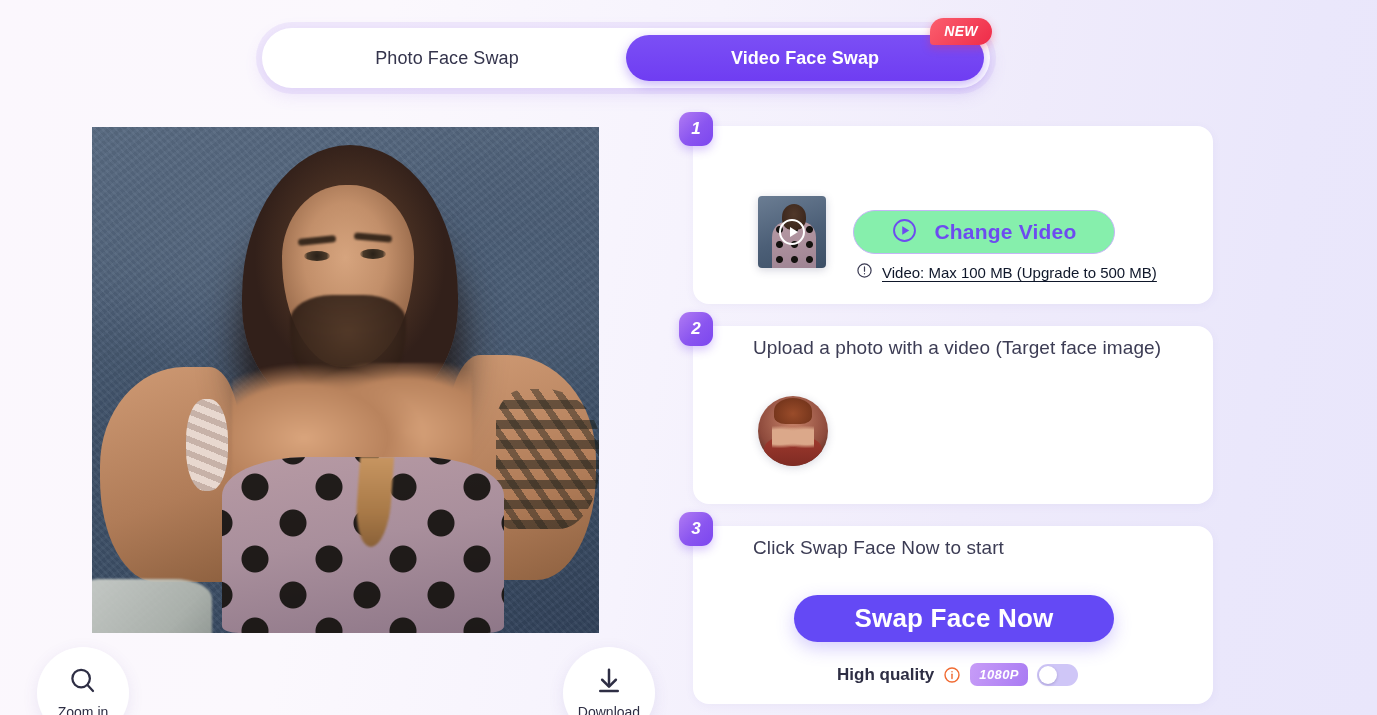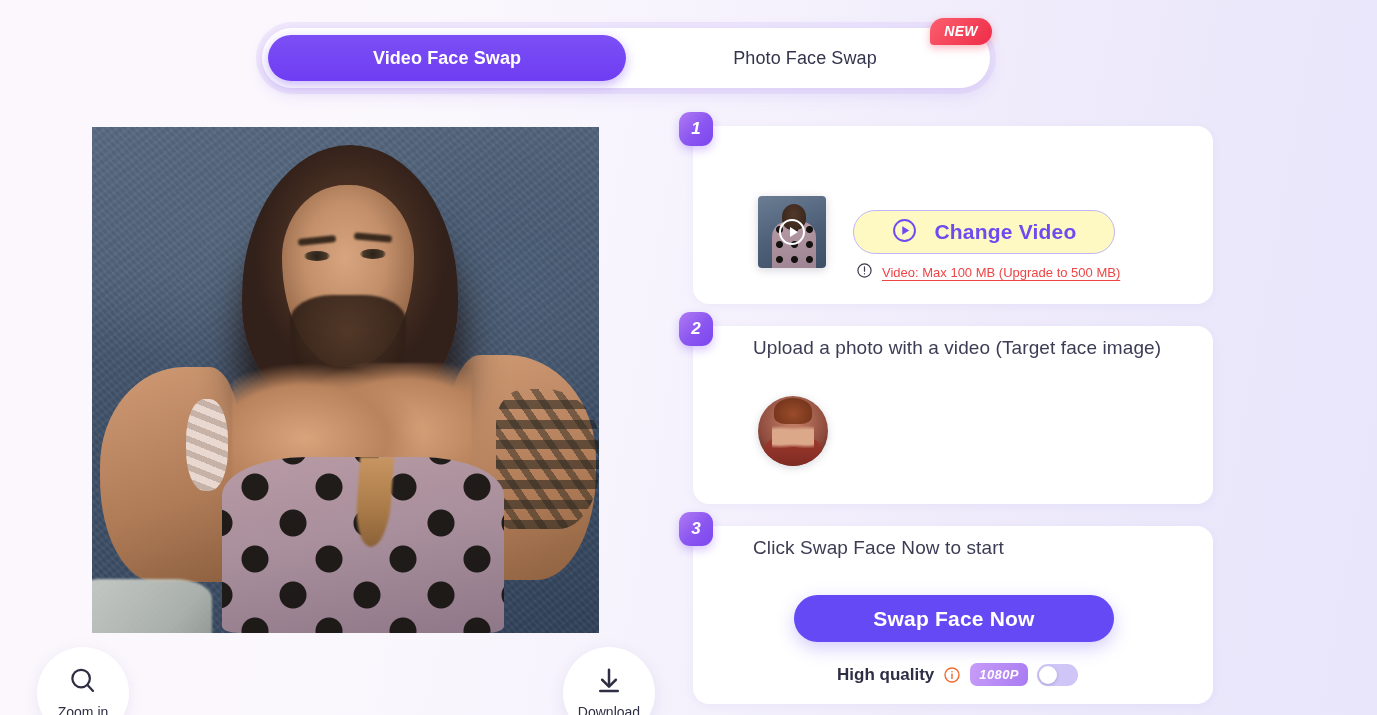--- a/index.html
+++ b/index.html
@@ -305,21 +305,21 @@
     background: radial-gradient(ellipse at 18% 50%, #dba88a 0 40%, rgba(219,168,138,0) 62%),
                 radial-gradient(ellipse at 82% 50%, #dba88a 0 40%, rgba(219,168,138,0) 62%);
   }
 
   
   .outline-btn {
     position: absolute;
     height: 44px;
     border-radius: 22px;
     border: 1.6px solid #c4b6f6;
-    background: #fef9c3;
+    background: #86efac;
     display: flex; align-items: center; justify-content: center;
     gap: 16px;
     cursor: pointer;
     user-select: none;
   }
   .outline-btn .ob-label {
     font-size: 21px;
     font-weight: bold;
     color: #6d4bf0;
     letter-spacing: .2px;
@@ -327,36 +327,36 @@
   #change-video-button { left: 160px; top: 84px; width: 262px; }
   #change-photo-button { left: 159px; top: 84px; width: 262px; }
 
   .note-row {
     position: absolute;
     left: 163px; top: 136px;
     display: flex; align-items: center; gap: 9px;
     cursor: pointer;
   }
   .note-text {
-    font-size: 13px;
-    color: #ef4444;
+    font-size: 15px;
+    color: #0f172a;
     text-decoration: underline;
     text-underline-offset: 3px;
     white-space: nowrap;
   }
 
   
   #swap-face-button {
     position: absolute;
     left: 101px; top: 69px;
     width: 320px; height: 47px;
     border-radius: 24px;
     background: #6449f5;
     color: #ffffff;
-    font-size: 21px;
+    font-size: 26px;
     font-weight: bold;
     letter-spacing: .2px;
     display: flex; align-items: center; justify-content: center;
     cursor: pointer;
     border: none;
     font-family: "Liberation Sans", sans-serif;
     box-shadow: 0 6px 18px rgba(100, 73, 245, 0.28);
   }
 
   .quality-row {
@@ -390,25 +390,25 @@
     background: #ffffff;
     box-shadow: 0 1px 3px rgba(60,50,120,.28);
   }
   .info-icon { display:flex; align-items:center; }
 </style>
 </head>
 <body>
 
 <div class="tabbar-wrap">
   <div class="tabbar">
+    <div class="tab" id="tab-photo">
+      <span>Photo Face Swap</span>
+    </div>
     <div class="tab active" id="tab-video">
       <span>Video Face Swap</span>
-    </div>
-    <div class="tab" id="tab-photo">
-      <span>Photo Face Swap</span>
     </div>
   </div>
   <div class="new-badge">NEW</div>
 </div>
 
 <div class="preview">
   <div class="pv-wall"></div>
   <div class="pv-arm l"></div>
   <div class="pv-arm r"></div>
   <div class="pv-tattoo"></div>

